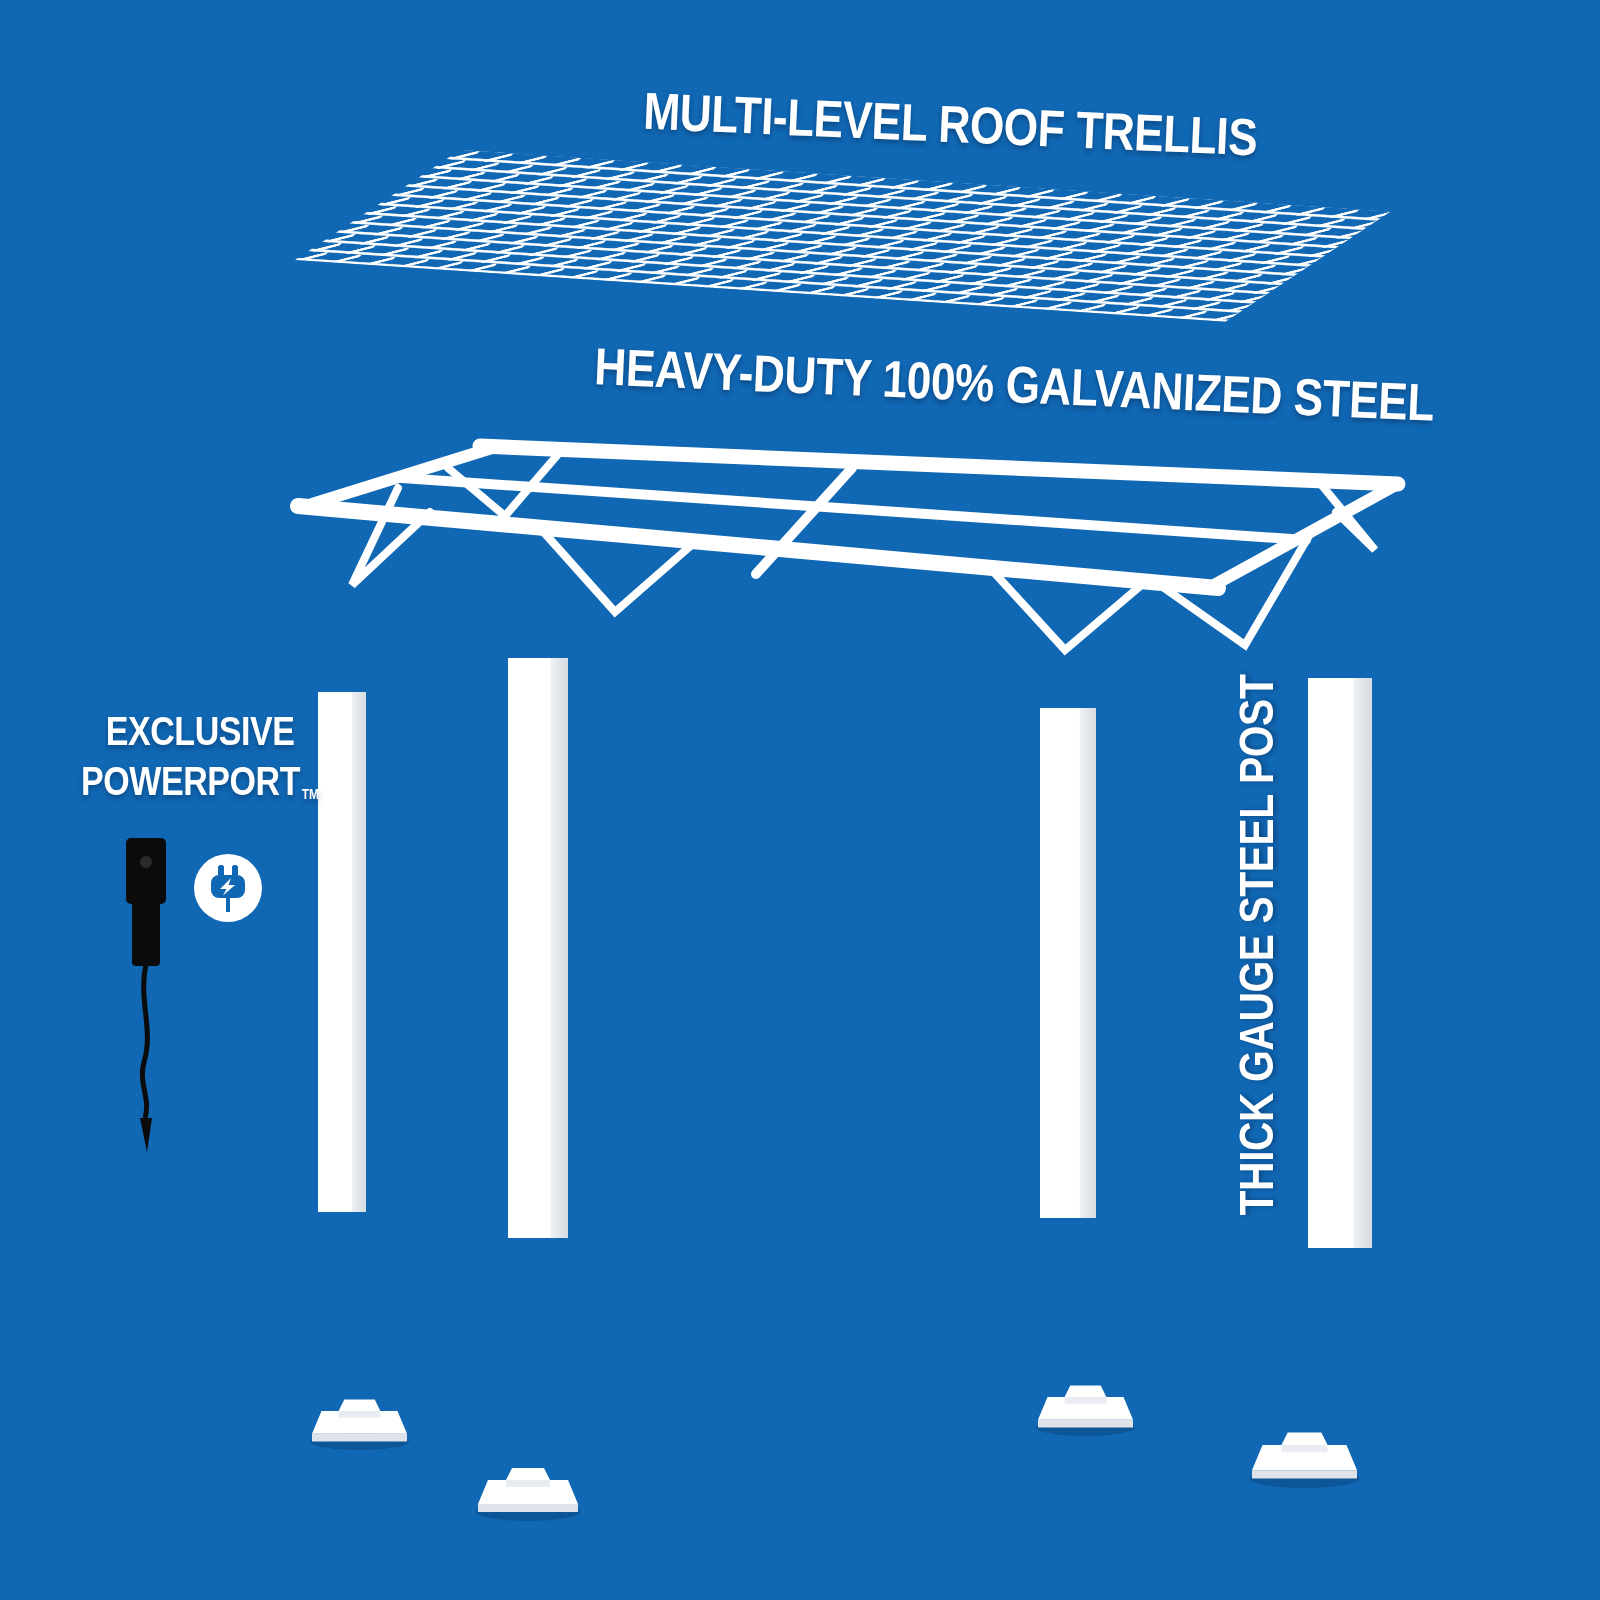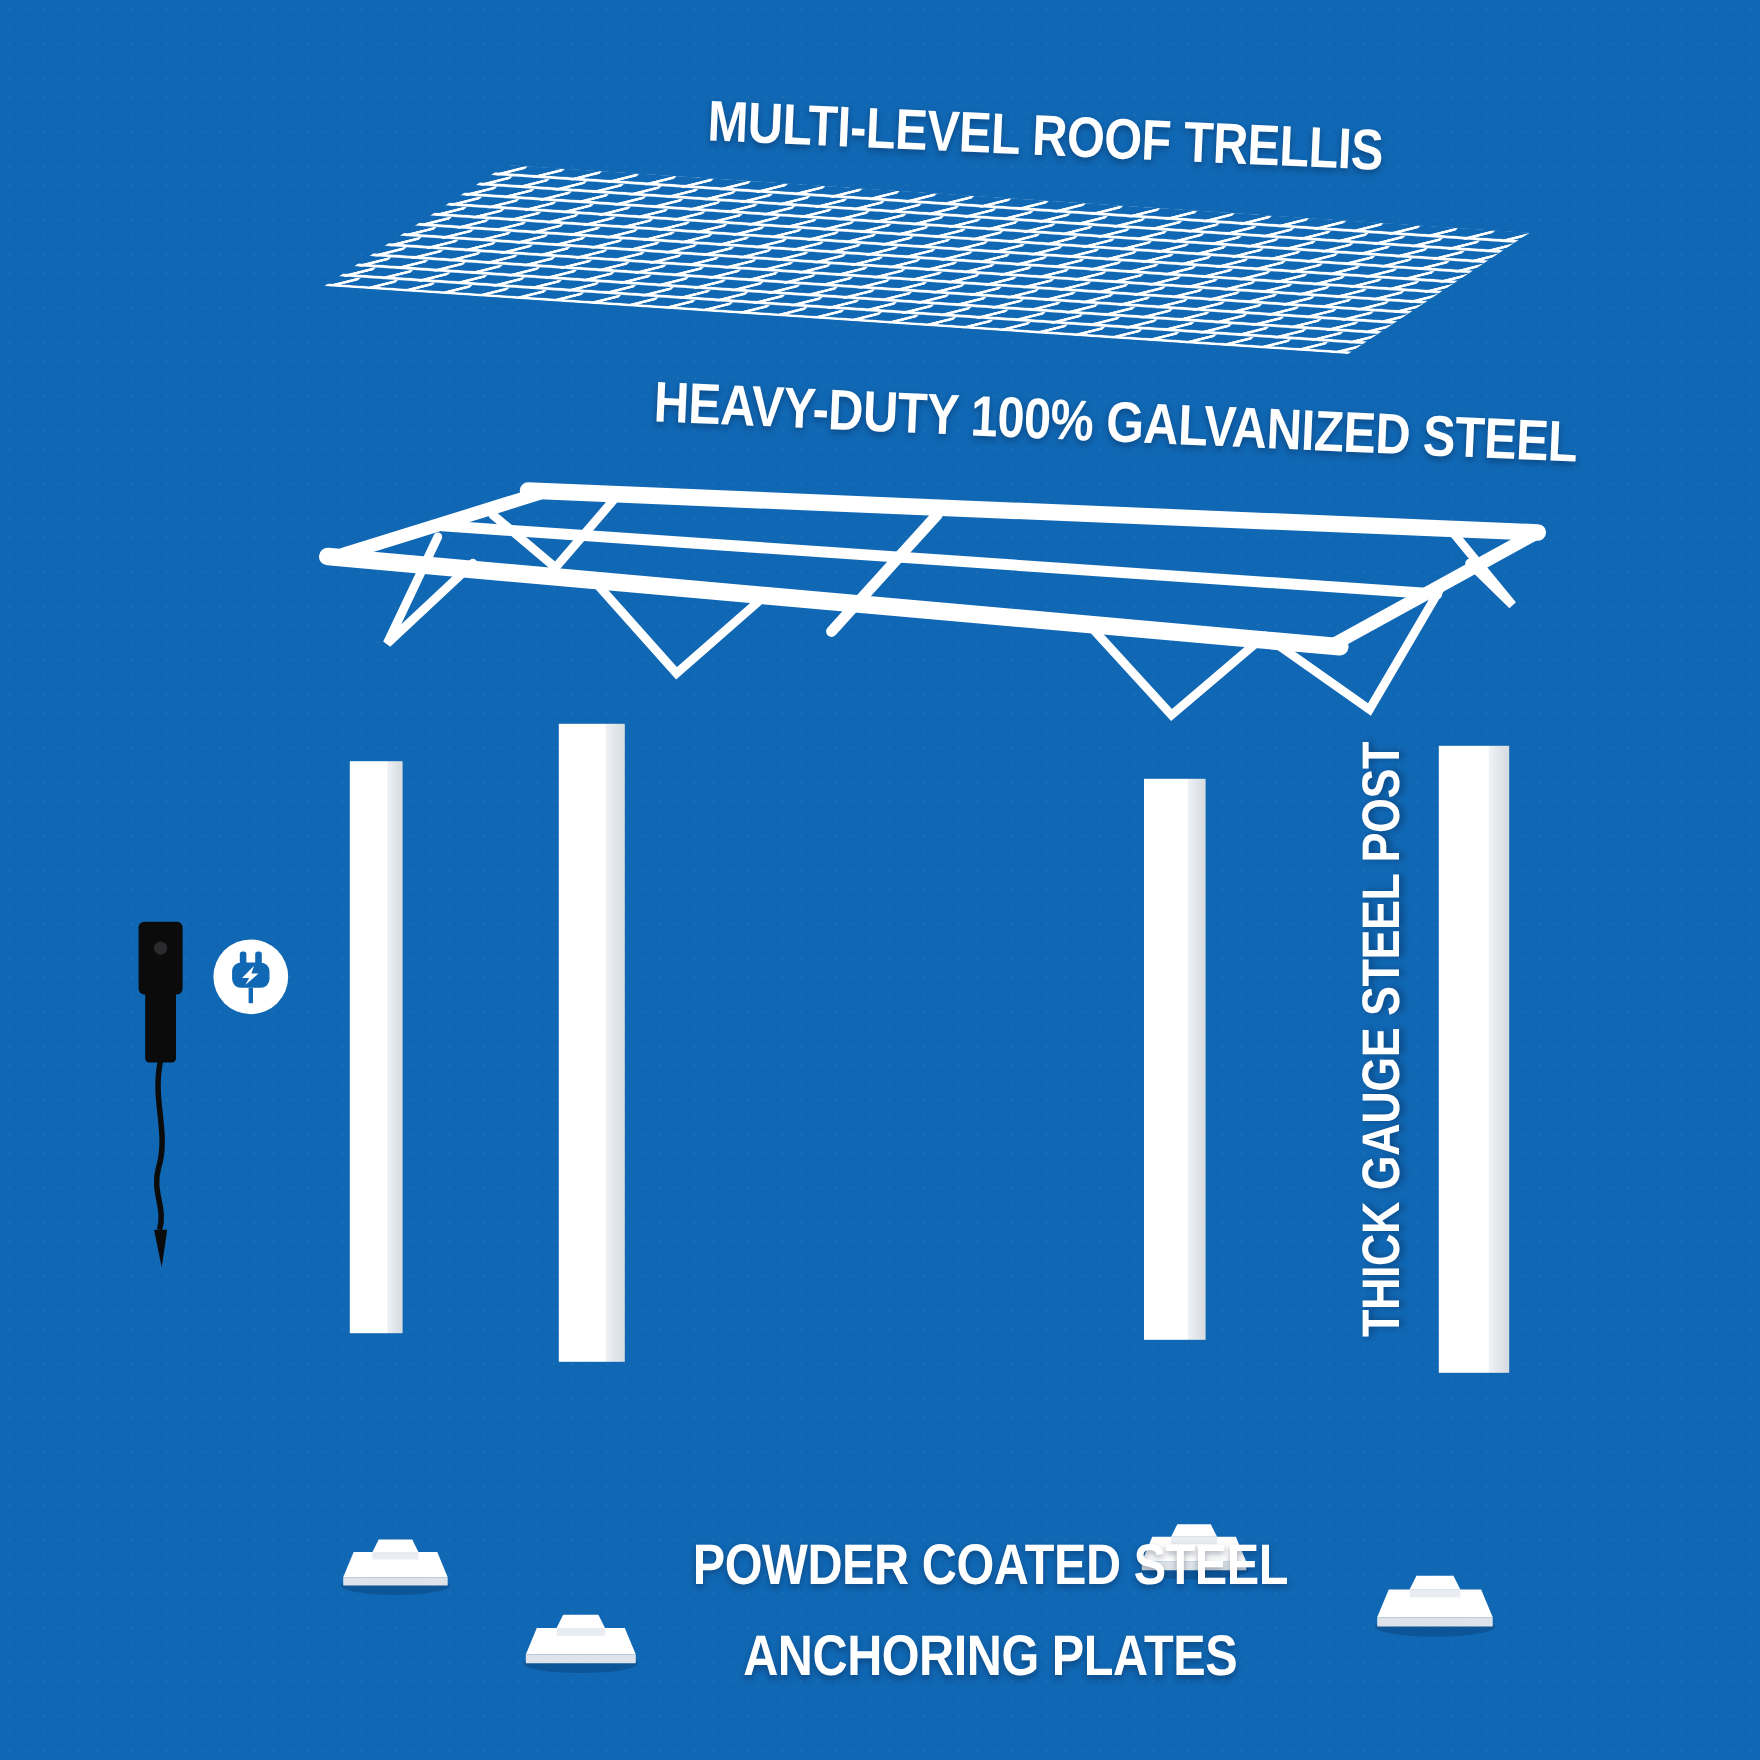--- a/index.html
+++ b/index.html
@@ -107,23 +107,23 @@
   </svg>
 
   <div class="label rot" style="left:580px;top:92px;width:740px;--rot:2.5deg;font-size:52px;">
     <span class="cond">MULTI-LEVEL ROOF TRELLIS</span>
   </div>
 
   <div class="label rot" style="left:520px;top:350px;width:880px;--rot:2.5deg;font-size:52px;">
     <span class="cond">HEAVY-DUTY 100% GALVANIZED STEEL</span>
   </div>
 
+  <div class="label" style="left:38px;top:706px;width:324px;font-size:40px;">
+    <span class="cond">EXCLUSIVE</span><br>
+    <span class="cond"><span>POWERPORT</span><span class="tm">TM</span></span>
+  </div>
 
   <div class="label vlabel" style="left:1257px;top:945px;font-size:48px;">
     <span class="cond">THICK GAUGE STEEL POST</span>
   </div>
 
-  <div class="label" style="left:520px;top:1382px;width:760px;font-size:52px;line-height:1.6;">
-    <span class="cond">POWDER COATED STEEL</span><br>
-    <span class="cond">ANCHORING PLATES</span>
-  </div>
 
 </div>
 
 </body></html>

